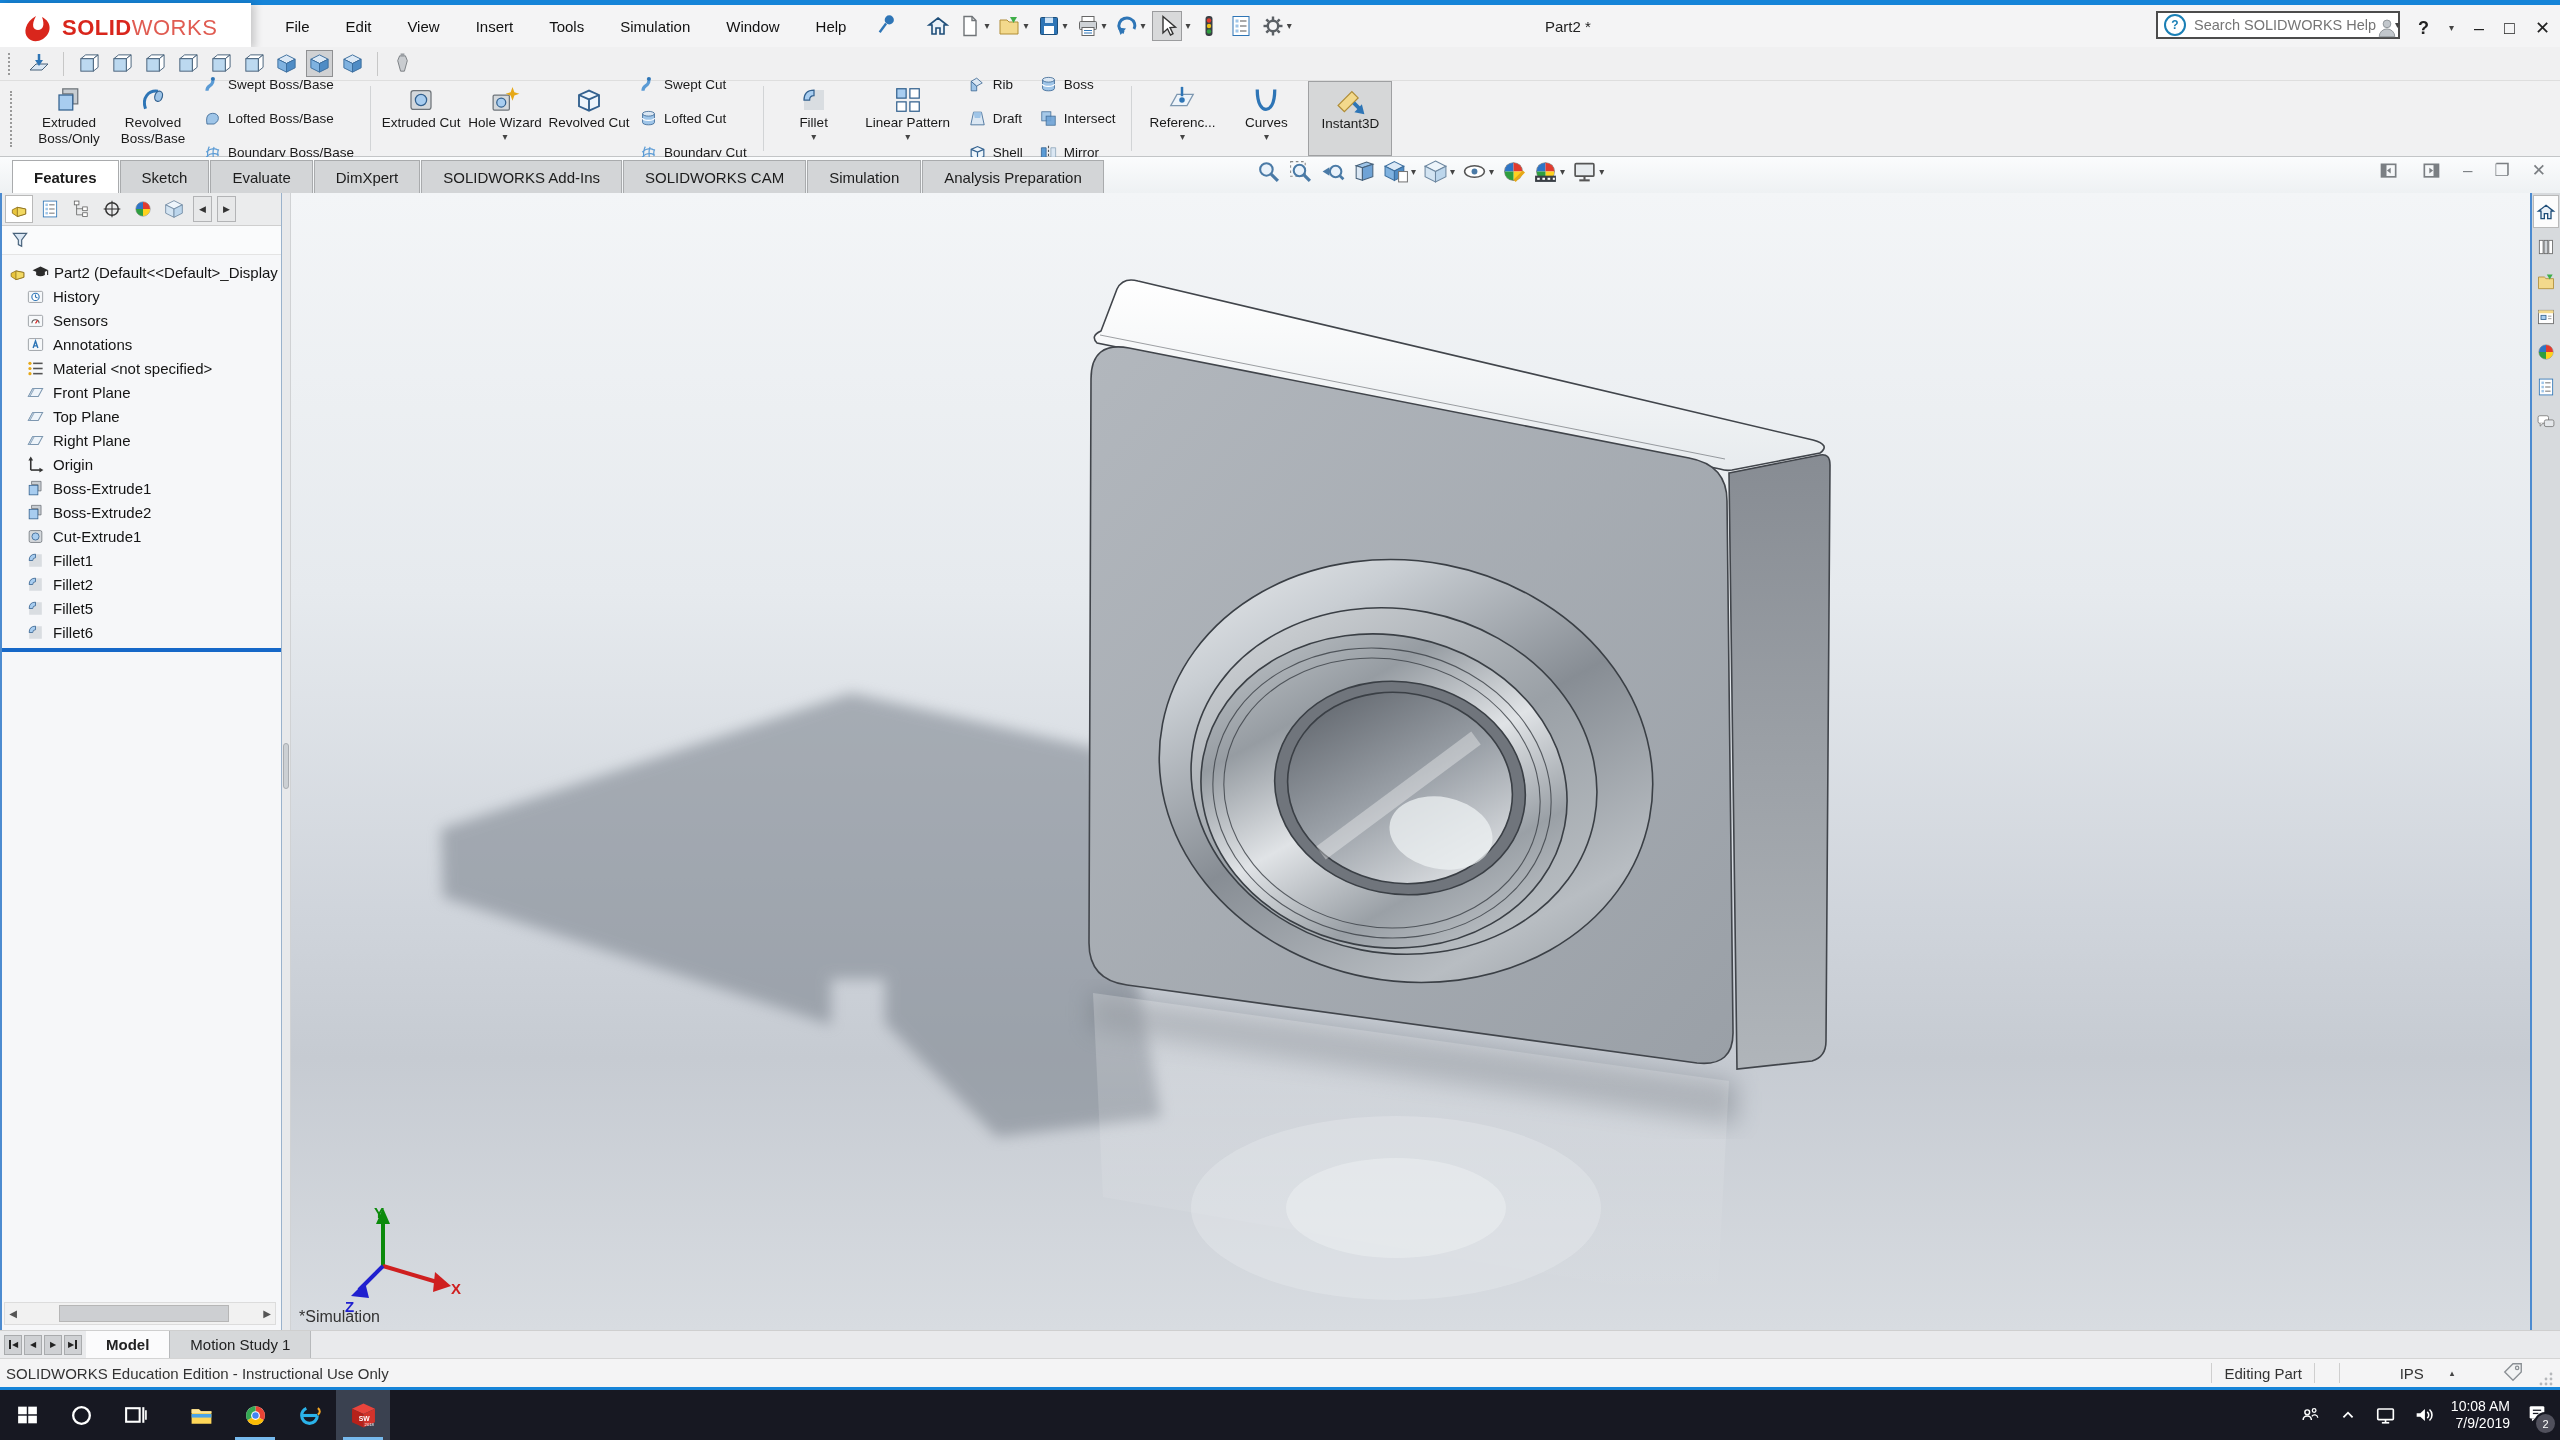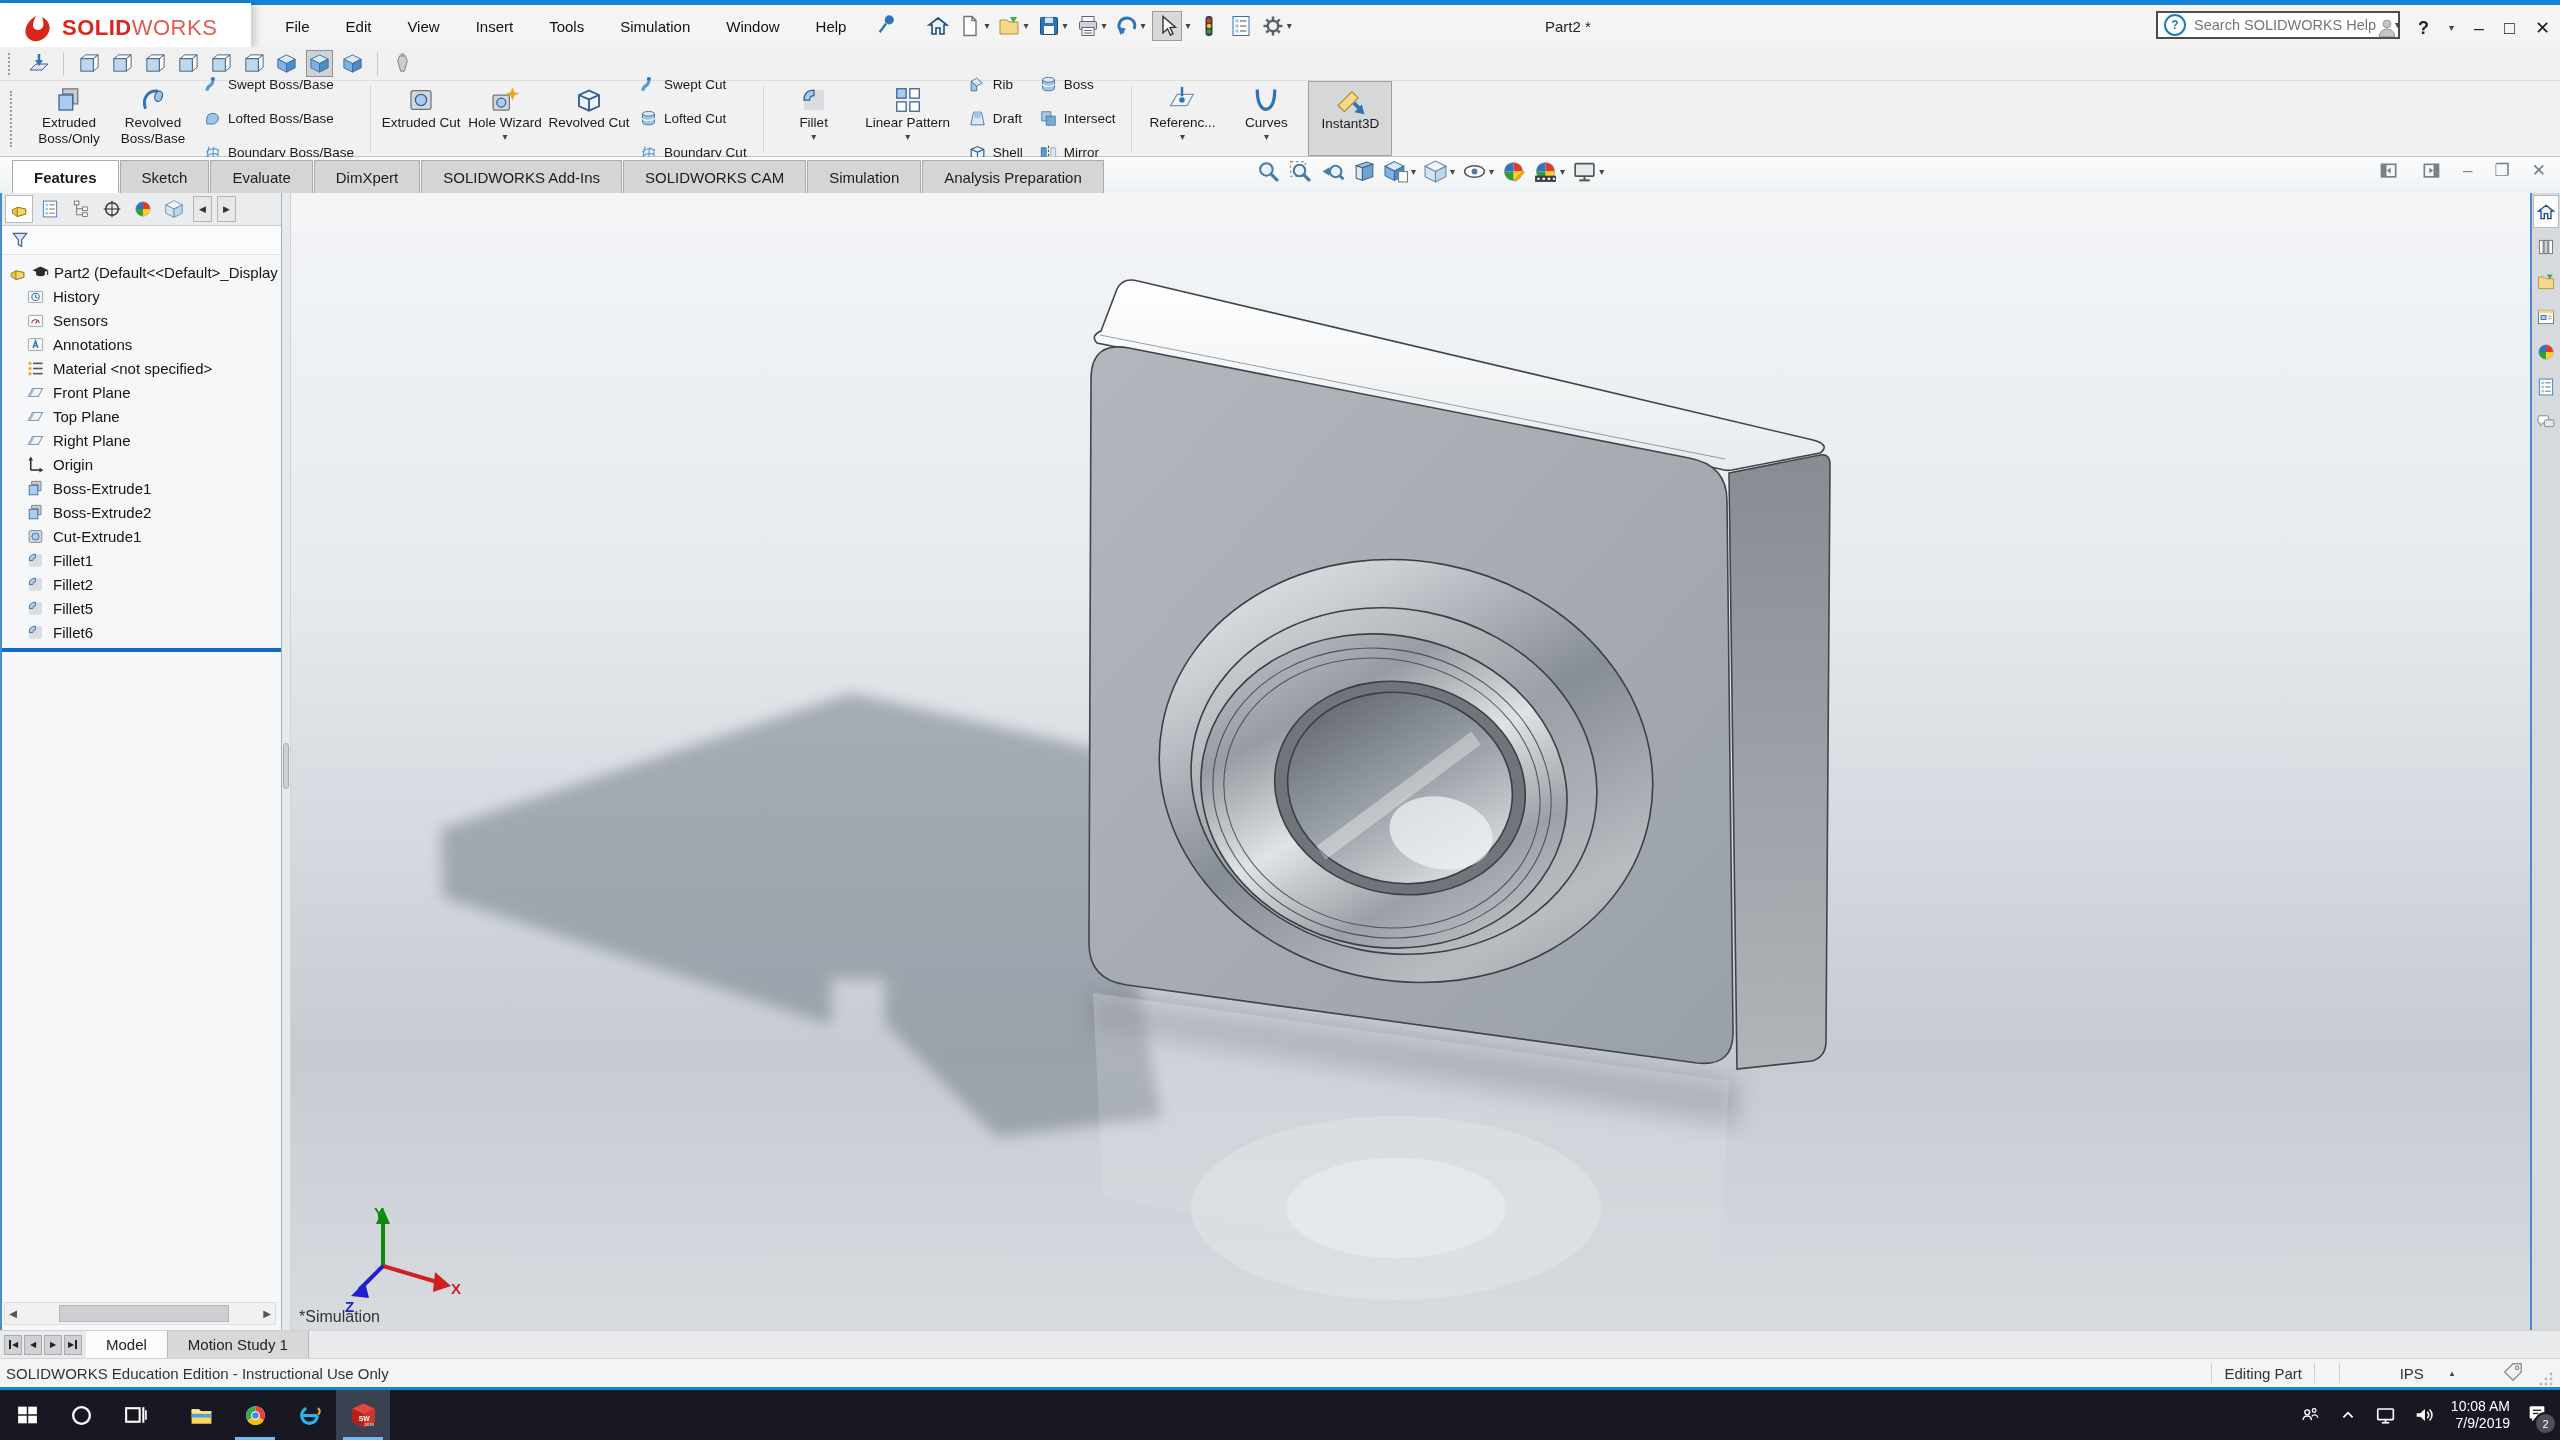--- a/index.html
+++ b/index.html
@@ -117,21 +117,21 @@
 
   
   .modeltabs{position:absolute;left:0;top:1330px;width:100%;height:28px;background:#e9eaec;
     border-top:1px solid #cfcfcf;display:flex;align-items:stretch;box-sizing:border-box;}
   .navbtns{display:flex;align-items:center;gap:2px;padding:0 4px;}
   .nbtn{width:18px;height:20px;background:#cfd1d4;border:1px solid #a9abad;display:flex;
     align-items:center;justify-content:center;font-size:8px;color:#222;box-sizing:border-box;}
   .nbtn .bar{width:2px;height:9px;background:#222;margin:0 1px;}
   .mtab{display:flex;align-items:center;padding:0 20px;font-size:15px;color:#222;background:#d6d8da;
     border-right:1px solid #b7b9bb;}
-  .mtab.active{background:#fbfbfc;font-weight:normal;}
+  .mtab.active{background:#fbfbfc;font-weight:bold;}
 
   
   .statusbar{position:absolute;left:0;top:1358px;width:100%;height:29px;background:#f4f4f5;
     border-top:1px solid #d4d4d4;display:flex;align-items:center;font-size:15px;color:#333;box-sizing:border-box;}
   .status-left{margin-left:6px;}
   .status-right{margin-left:auto;display:flex;align-items:center;height:100%;}
   .ssep{width:1px;height:20px;background:#cfcfcf;margin:0 12px;}
   .units{width:150px;text-align:center;display:flex;align-items:center;justify-content:center;gap:26px;}
   .upglyph{font-size:9px;color:#444;}
   .tagicon svg{width:22px;height:22px;}

